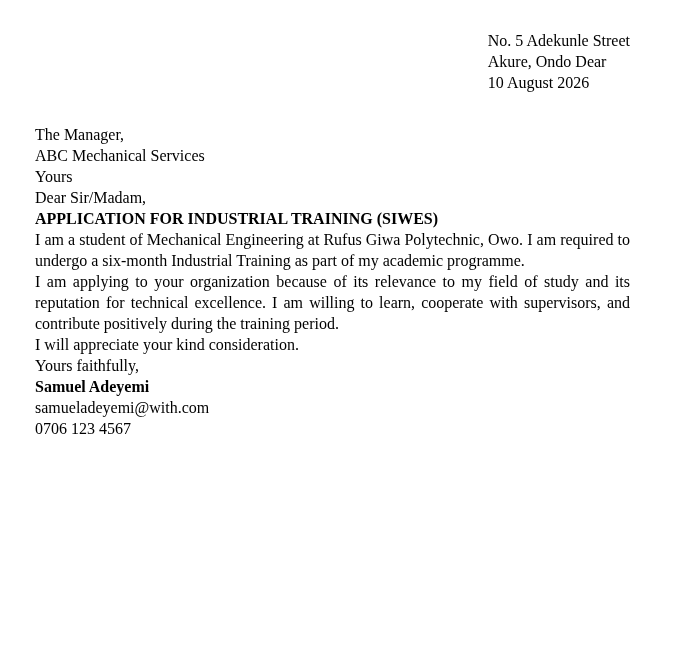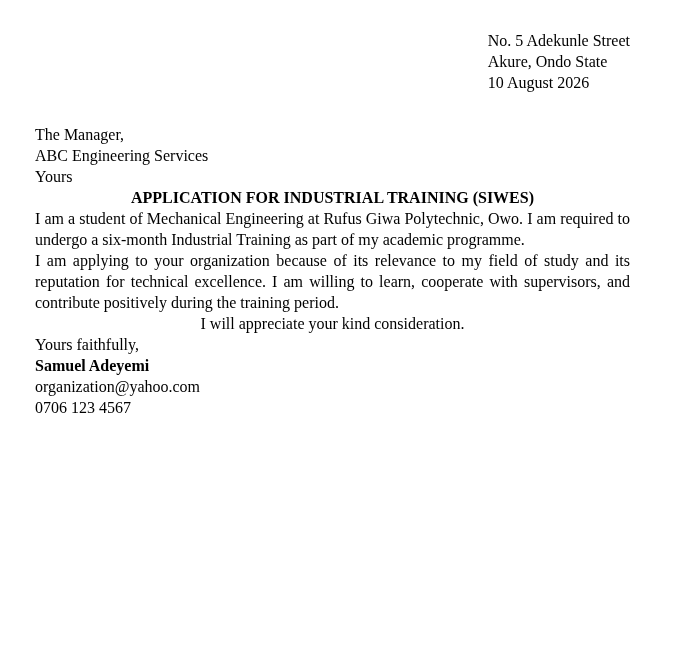--- a/index.html
+++ b/index.html
@@ -24,59 +24,59 @@
   }
   .sender-block {
     width: fit-content;
     margin-left: auto;
     text-align: left;
   }
   .recipient-block { margin-top: 31px; }
   .salutation      { margin-top: 31px; }
   .subject-line {
     margin-top: 24px;
-    text-align: center;
     font-weight: bold;
   }
   .para { text-align: justify; }
   .para-1 { margin-top: 20px; font-family: Liberation Serif, serif; }
   .para-2 { margin-top: 22px; }
-  .para-3 { margin-top: 17px; text-align: center; }
+  .para-3 { margin-top: 17px; text-align: left; }
   .closing   { margin-top: 21px; }
   .signature-block { }
   .signature-name  { font-weight: bold; }
   .line { margin: 0; }
 </style>
 </head>
 <body>
 
 <div class="page">
 
   <div class="sender-block">
     <p class="line">No. 5 Adekunle Street</p>
-    <p class="line">Akure, Ondo State</p>
+    <p class="line">Akure, Ondo Dear</p>
     <p class="line">10 August 2026</p>
   </div>
 
   <div class="recipient-block">
     <p class="line">The Manager,</p>
-    <p class="line">ABC Engineering Services</p>
+    <p class="line">ABC Mechanical Services</p>
     <p class="line">Yours</p>
   </div>
 
+  <p class="line salutation">Dear Sir/Madam,</p>
 
   <p class="line subject-line">APPLICATION FOR INDUSTRIAL TRAINING (SIWES)</p>
 
   <p class="line para para-1">I am a student of Mechanical Engineering at Rufus Giwa Polytechnic, Owo. I am required to undergo a six-month Industrial Training as part of my academic programme.</p>
 
   <p class="line para para-2">I am applying to your organization because of its relevance to my field of study and its reputation for technical excellence. I am willing to learn, cooperate with supervisors, and contribute positively during the training period.</p>
 
   <p class="line para para-3">I will appreciate your kind consideration.</p>
 
   <p class="line closing">Yours faithfully,</p>
 
   <div class="signature-block">
     <p class="line signature-name">Samuel Adeyemi</p>
-    <p class="line">organization@yahoo.com</p>
+    <p class="line">samueladeyemi@with.com</p>
     <p class="line">0706 123 4567</p>
   </div>
 
 </div>
 
 </body></html>

